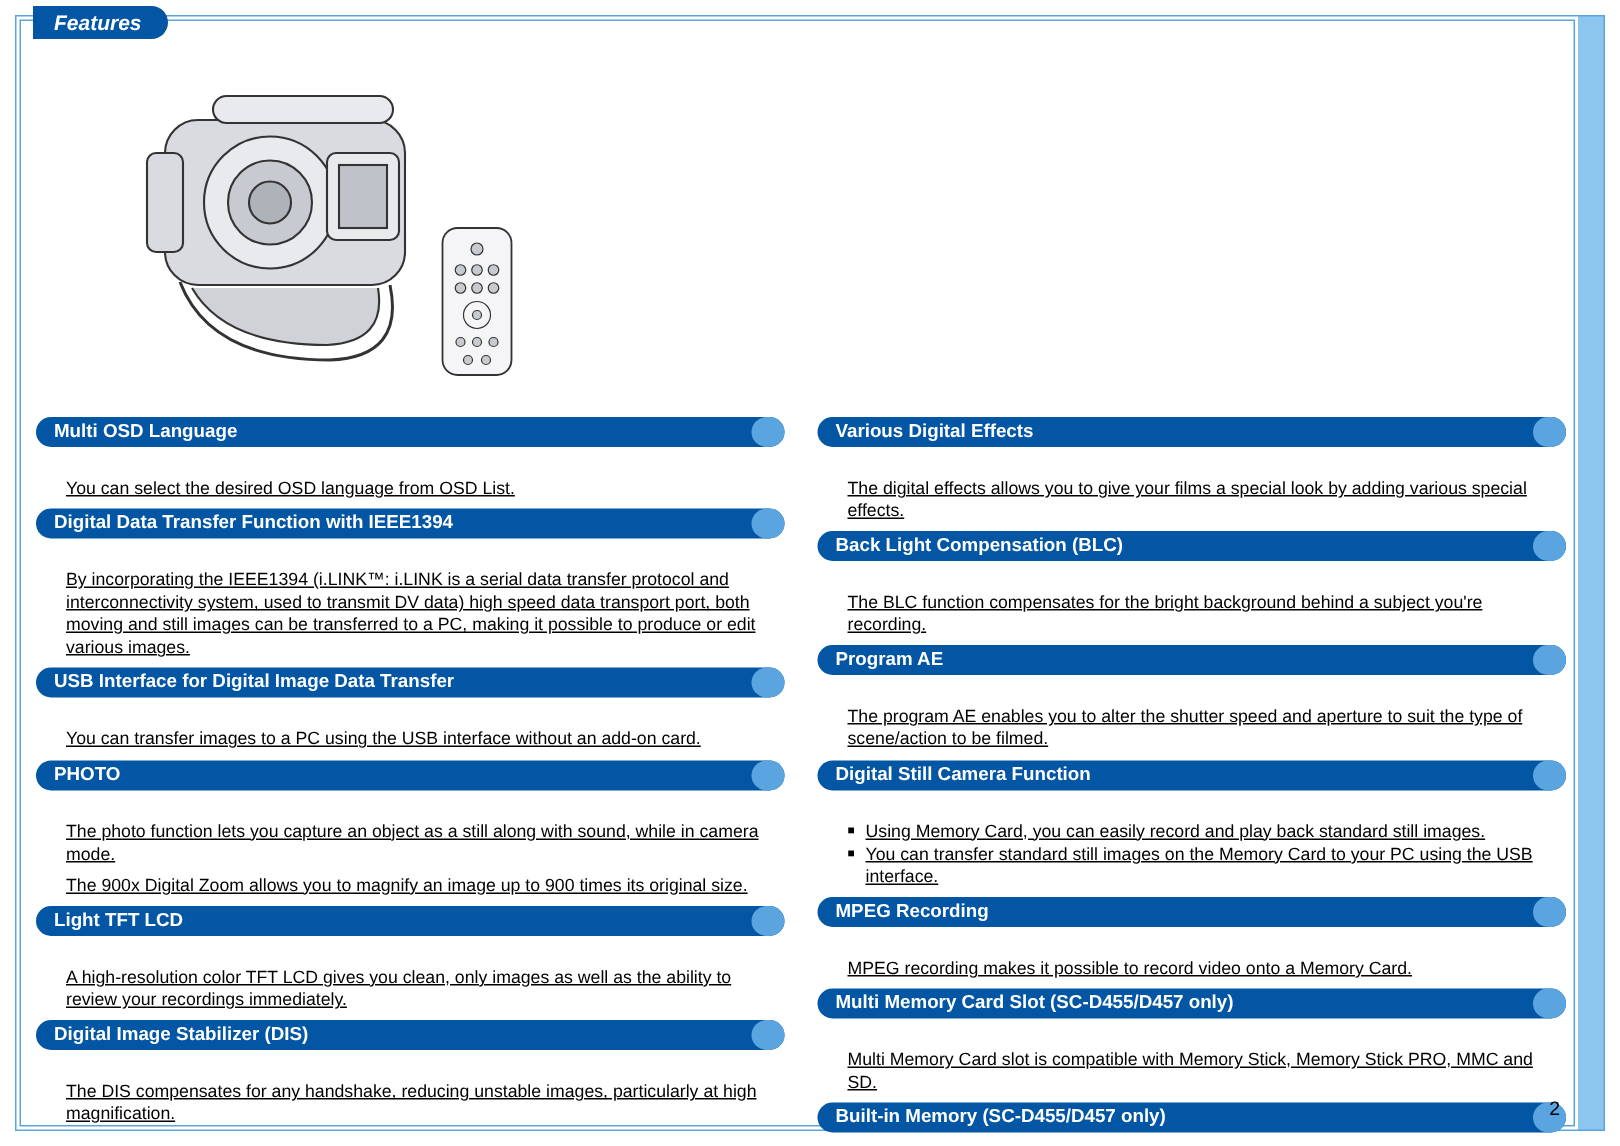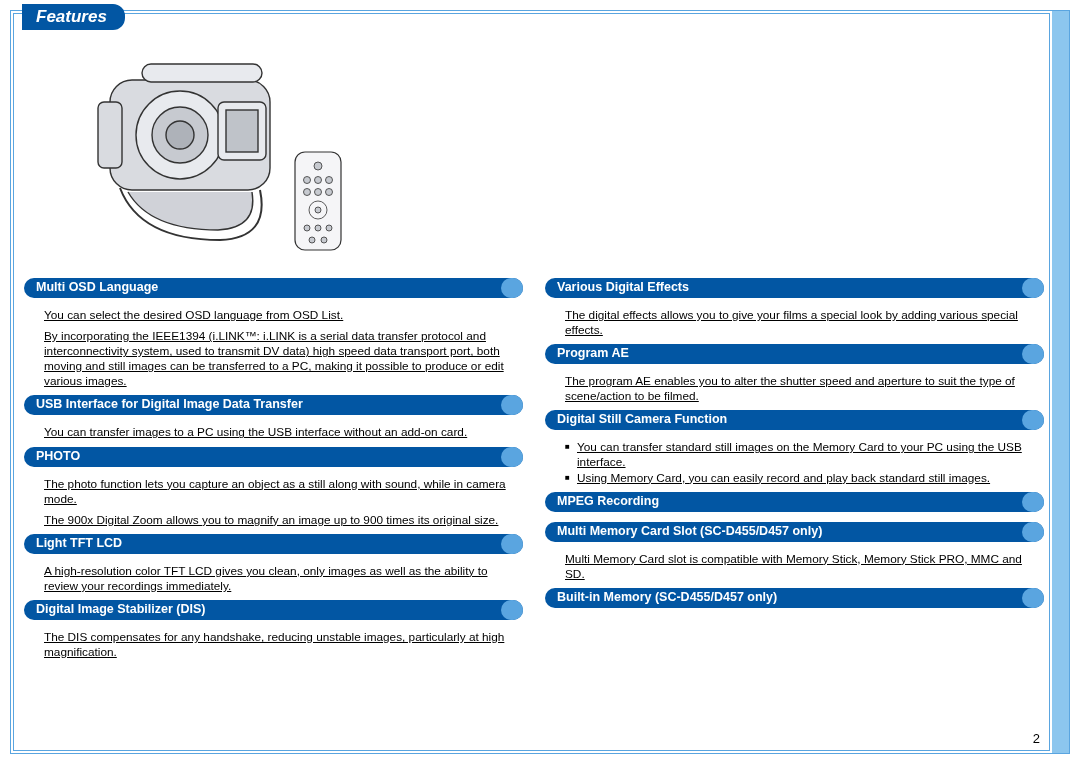--- a/index.html
+++ b/index.html
@@ -1,25 +1,25 @@
 <!DOCTYPE html>
 <html><head>
 <meta charset="utf-8">
 <style>
   * { margin: 0; padding: 0; box-sizing: border-box; }
   body { font-family: Arial, Helvetica, sans-serif; background: #fff; width: 1080px; height: 764px; position: relative; overflow: hidden; }
   .page-border { position: absolute; inset: 10px; border: 1px solid #5aa5e0; }
   .side-bar { position: absolute; top: 10px; right: 10px; width: 18px; height: 744px; background: #8cc6ee; }
-  .tab { position: absolute; top: 4px; left: 22px; background: #0256a3; color: #fff; font-style: italic; font-weight: bold; font-size: 17px; padding: 3px 18px 3px 14px; border-radius: 0 12px 12px 0; z-index: 2; }
+  .tab { position: absolute; top: 4px; left: 22px; background: #0256a3; color: #fff; font-style: italic; font-weight: bold; font-size: 14px; padding: 3px 18px 3px 14px; border-radius: 0 12px 12px 0; z-index: 2; }
   .inner-border { position: absolute; inset: 13px 30px 13px 13px; border: 1px solid #5aa5e0; }
   .illustration { position: absolute; top: 40px; left: 70px; width: 280px; height: 230px; }
   .content { position: absolute; top: 278px; left: 24px; right: 36px; bottom: 20px; display: flex; gap: 22px; }
   .col { flex: 1; }
   .feature { margin-bottom: 6px; }
-  .feature-header { position: relative; height: 20px; margin-bottom: 10px; }
+  .feature-header { position: relative; height: 20px; margin-bottom: 20px; }
   .feature-bar { position: absolute; left: 0; right: 0; top: 0; height: 20px; background: #0256a3; border-radius: 10px; }
   .feature-bar::after { content: ""; position: absolute; right: 0; top: 0; width: 22px; height: 20px; background: #5aa5e0; border-radius: 10px; }
   .feature-title { position: absolute; left: 12px; top: 2px; color: #fff; font-weight: bold; font-size: 12.5px; z-index: 1; }
   .feature-body { padding: 0 8px 0 20px; font-size: 11.8px; line-height: 1.28; color: #000; text-decoration: underline; }
   .feature-body ul { list-style: none; padding-left: 0; }
   .feature-body li { position: relative; padding-left: 12px; }
   .feature-body li::before { content: "■"; position: absolute; left: 0; font-size: 8px; top: 2px; }
   .page-num { position: absolute; bottom: 18px; right: 40px; font-size: 13px; }
 </style>
 </head>
@@ -71,20 +71,24 @@
 <div class="content">
   <div class="col">
     <div class="feature">
       <div class="feature-header">
           <div class="feature-bar"></div>
           <div class="feature-title">Multi OSD Language</div>
         </div>
       <div class="feature-body">You can select the desired OSD language from OSD List.</div>
     </div>
     <div class="feature">
+      <div class="feature-header">
+          <div class="feature-bar"></div>
+          <div class="feature-title">Digital Data Transfer Function with IEEE1394</div>
+        </div>
       <div class="feature-body">By incorporating the IEEE1394 (i.LINK™: i.LINK is a serial data transfer protocol and interconnectivity system, used to transmit DV data) high speed data transport port, both moving and still images can be transferred to a PC, making it possible to produce or edit various images.</div>
     </div>
     <div class="feature">
       <div class="feature-header">
           <div class="feature-bar"></div>
           <div class="feature-title">USB Interface for Digital Image Data Transfer</div>
         </div>
       <div class="feature-body">You can transfer images to a PC using the USB interface without an add-on card.</div>
     </div>
     <div class="feature">
@@ -117,41 +121,49 @@
     <div class="feature">
       <div class="feature-header">
           <div class="feature-bar"></div>
           <div class="feature-title">Various Digital Effects</div>
         </div>
       <div class="feature-body">The digital effects allows you to give your films a special look by adding various special effects.</div>
     </div>
     <div class="feature">
       <div class="feature-header">
           <div class="feature-bar"></div>
+          <div class="feature-title">Back Light Compensation (BLC)</div>
+        </div>
+      <div class="feature-body">The BLC function compensates for the bright background behind a subject you're recording.</div>
+    </div>
+    <div class="feature">
+      <div class="feature-header">
+          <div class="feature-bar"></div>
           <div class="feature-title">Program AE</div>
         </div>
       <div class="feature-body">The program AE enables you to alter the shutter speed and aperture to suit the type of scene/action to be filmed.</div>
     </div>
     <div class="feature">
       <div class="feature-header">
           <div class="feature-bar"></div>
           <div class="feature-title">Digital Still Camera Function</div>
         </div>
       <div class="feature-body">
         <ul>
+          <li>Using Memory Card, you can easily record and play back standard still images.</li>
           <li>You can transfer standard still images on the Memory Card to your PC using the USB interface.</li>
-          <li>Using Memory Card, you can easily record and play back standard still images.</li>
         </ul>
       </div>
     </div>
     <div class="feature">
       <div class="feature-header">
           <div class="feature-bar"></div>
           <div class="feature-title">MPEG Recording</div>
         </div>
+      <div class="feature-body">MPEG recording makes it possible to record video onto a Memory Card.</div>
     </div>
     <div class="feature">
       <div class="feature-header">
           <div class="feature-bar"></div>
           <div class="feature-title">Multi Memory Card Slot (SC-D455/D457 only)</div>
         </div>
       <div class="feature-body">Multi Memory Card slot is compatible with Memory Stick, Memory Stick PRO, MMC and SD.</div>
     </div>
     <div class="feature">
       <div class="feature-header">

